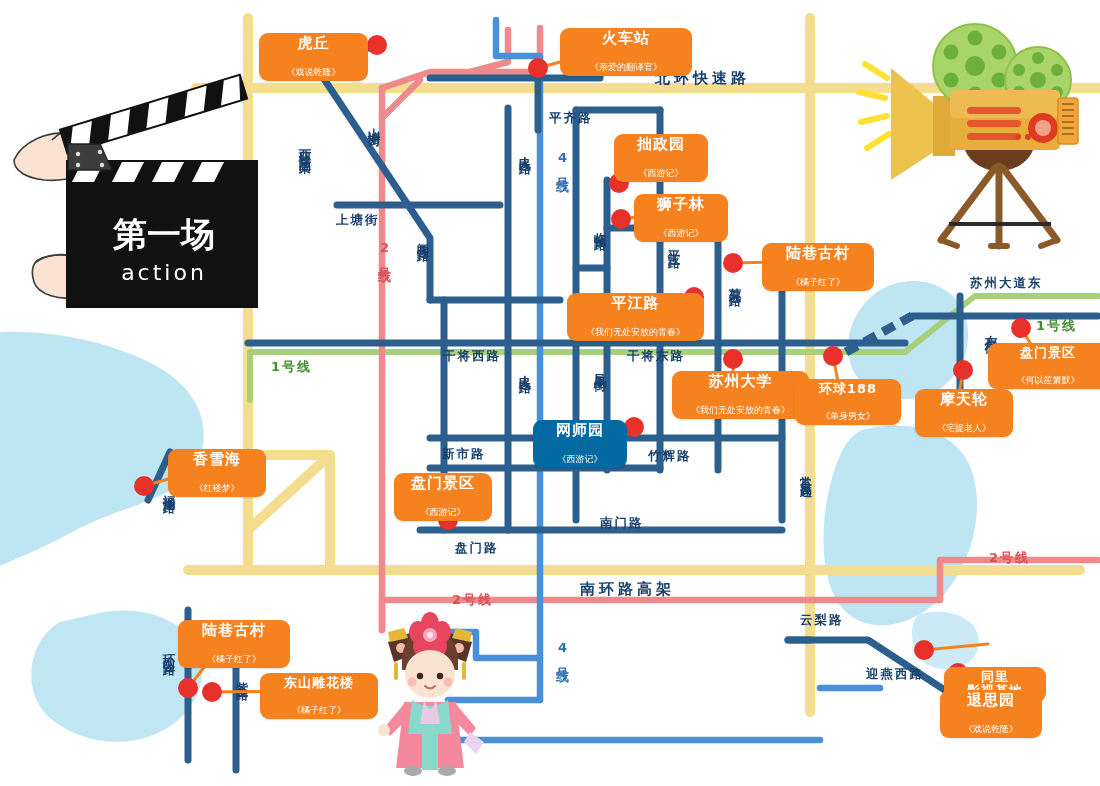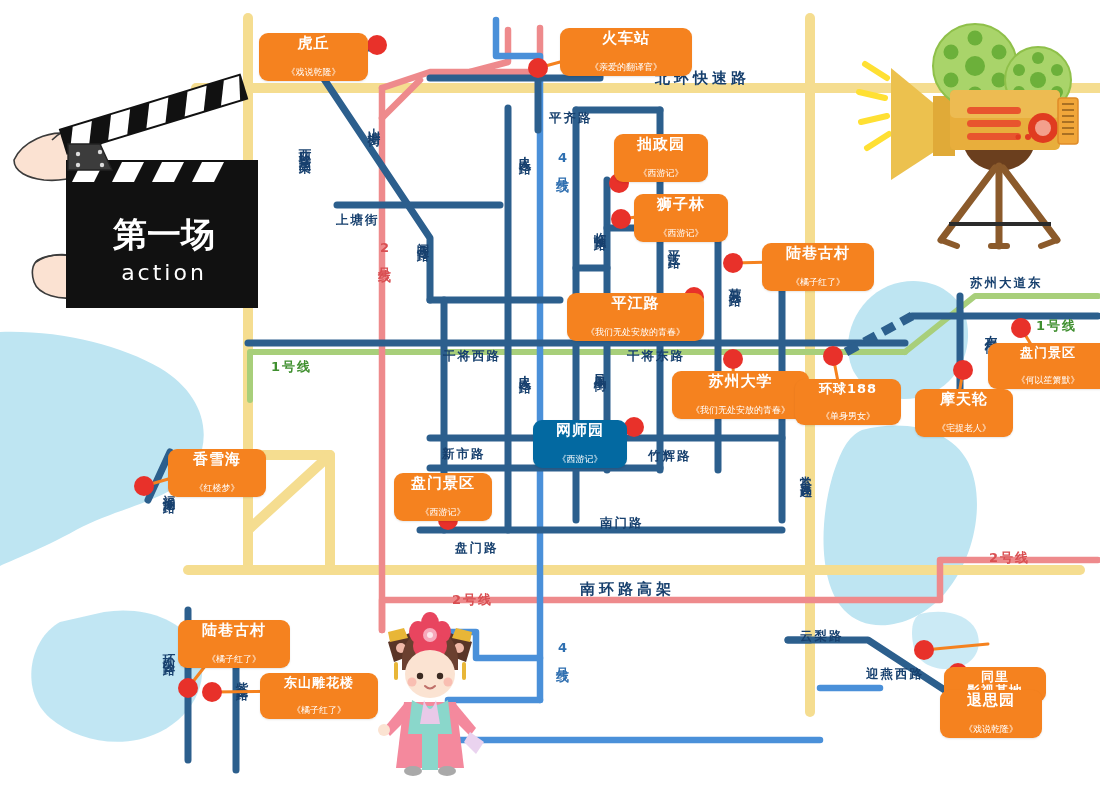--- a/index.html
+++ b/index.html
@@ -154,21 +154,21 @@
       <div class="rdname" style="left: 648px; top: 448px;">竹辉路</div>
       <div class="rdname" style="left: 447px; top: 540px; margin-left: 8px;">盘门路</div>
       <div class="rdname" style="left: 600px; top: 515px;">南门路</div>
       <div class="rdname big" style="left: 580px; top: 580px;">南环路高架</div>
       <div class="rdname v" style="left: 797px; top: 466px;">常台高速</div>
       <div class="rdname" style="left: 970px; top: 275px;">苏州大道东</div>
       <div class="rdname v" style="left: 982px; top: 325px;">右岸街</div>
       <div class="rdname v" style="left: 160px; top: 485px;">福湖路</div>
       <div class="rdname v" style="left: 160px; top: 644px;">环山公路</div>
       <div class="rdname v" style="left: 233px; top: 672px;">紫金路</div>
-      <div class="rdname" style="left: 800px; top: 628px;">云梨路</div>
+      <div class="rdname" style="left: 800px; top: 612px;">云梨路</div>
       <div class="rdname" style="left: 866px; top: 666px;">迎燕西路</div>
     </div>
 
   <div id="linenames">
       <div class="lname l1" style="left: 271px; top: 358px;">1号线</div>
       <div class="lname l1" style="left: 1036px; top: 317px;">1号线</div>
       <div class="lname l2 v" style="left: 375px; top: 240px;">2号线</div>
       <div class="lname l2" style="left: 452px; top: 591px;">2号线</div>
       <div class="lname l2" style="left: 989px; top: 549px;">2号线</div>
       <div class="lname l4 v" style="left: 553px; top: 150px;">4号线</div>

